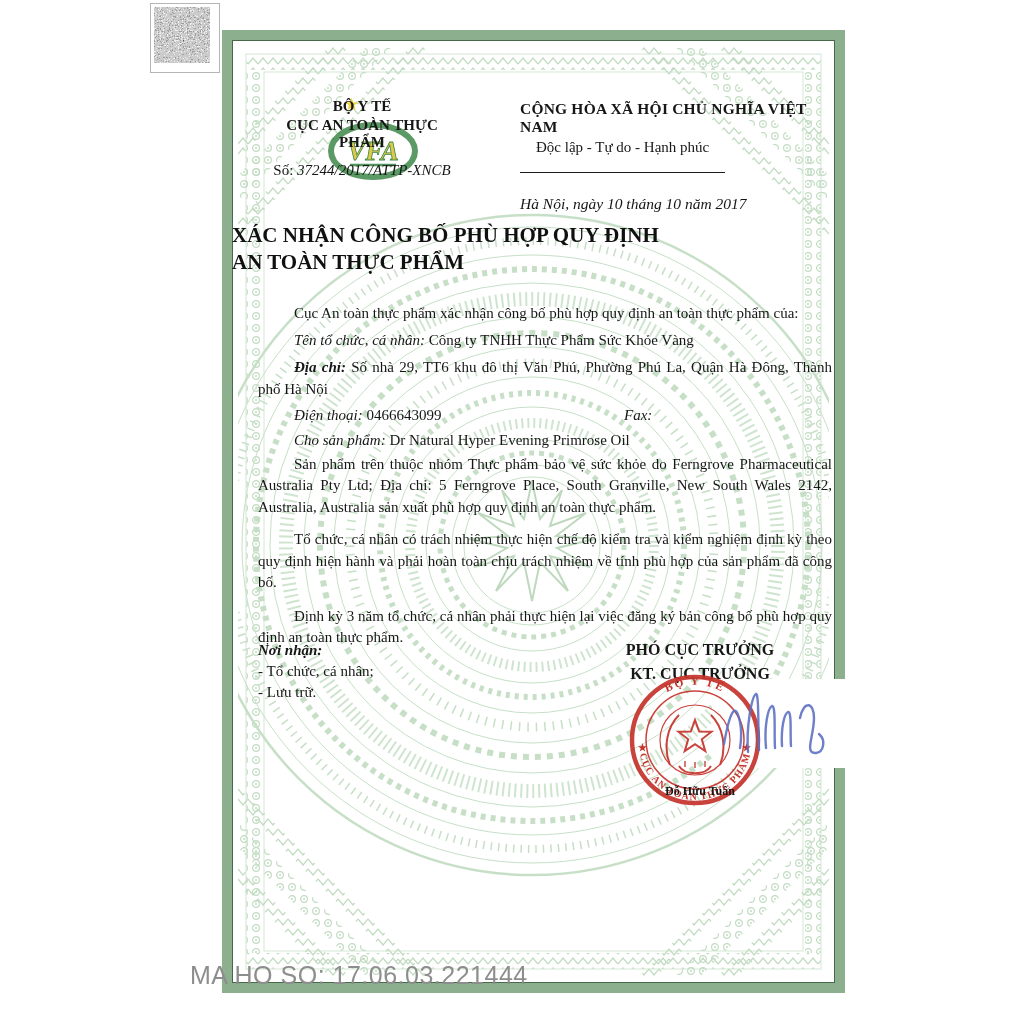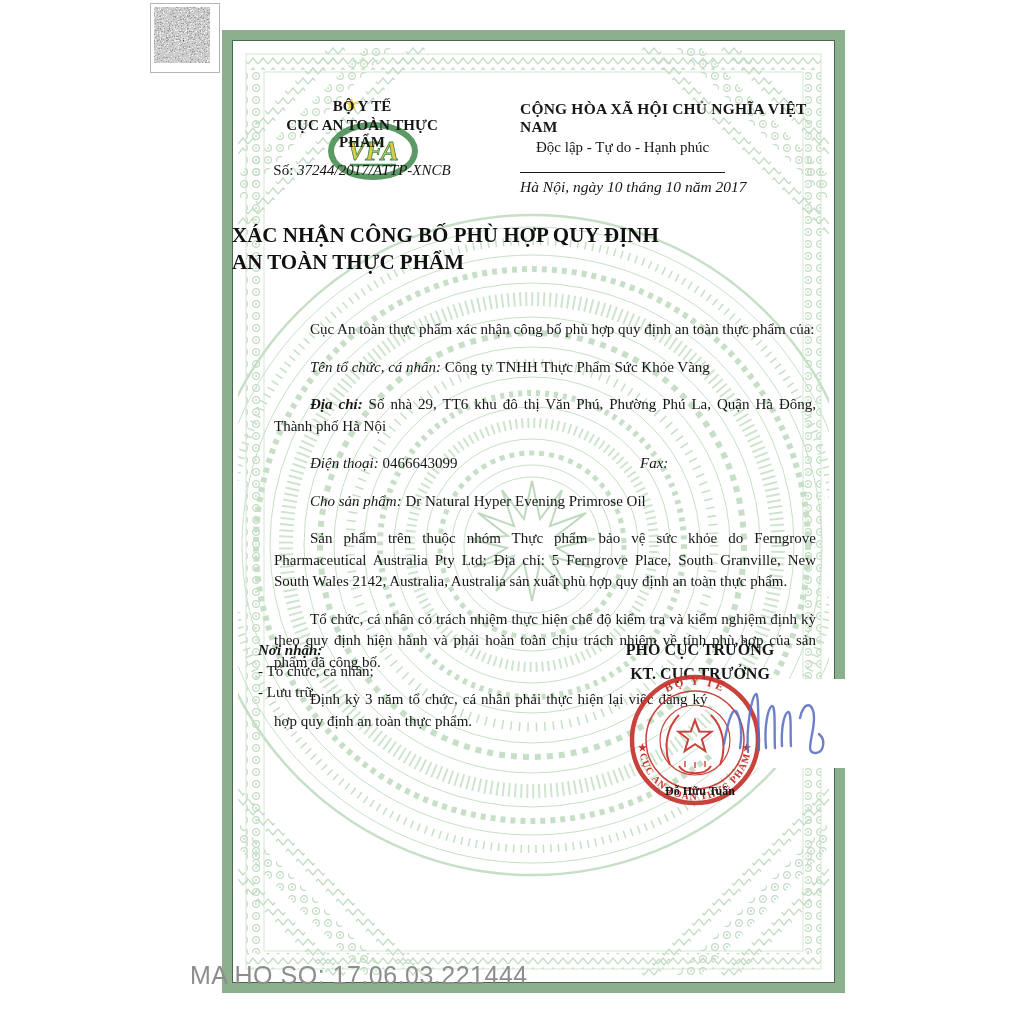--- a/index.html
+++ b/index.html
@@ -20,28 +20,28 @@
   .hdr-left{position:absolute;left:262px;top:98px;width:200px;text-align:center;z-index:4;}
   .hdr-left .l1{font-weight:bold;font-size:15px;}
   .hdr-left .l2{font-weight:bold;font-size:15px;margin-top:2px;}
   .hdr-left .num{font-size:15px;margin-top:11px;}
   .hdr-left .num .it{font-style:italic;}
   .gov-star{position:absolute;left:96px;top:-4px;font-size:17px;color:#f4d22c;z-index:-1;font-family:"DejaVu Sans",sans-serif;}
   .vfa-logo{position:absolute;left:328px;top:122px;z-index:2;opacity:.92;}
   .hdr-right{position:absolute;left:520px;top:100px;width:320px;text-align:left;z-index:4;}
   .hdr-right .nat{font-weight:bold;font-size:15.5px;letter-spacing:.2px;}
   .hdr-right .motto{display:inline-block;font-size:15px;margin-top:3px;padding:0 16px 16px 16px;border-bottom:1.5px solid #1c1c1c;}
-  .hdr-right .dateline{font-style:italic;font-size:15.5px;margin-top:5px;}
+  .hdr-right .dateline{font-style:italic;font-size:15.5px;margin-top:22px;}
   
   .doc-title{position:absolute;left:232px;top:222px;width:603px;text-align:left;z-index:4;
     font-weight:bold;font-size:21px;line-height:27px;color:#101010;}
   
   .body-text{position:absolute;left:258px;top:303px;width:574px;z-index:4;
     font-size:15px;line-height:21.5px;}
-  .body-text p{margin:16px;text-align:justify;text-indent:36px;}
+  .body-text p{margin:0;text-align:justify;text-indent:36px;}
   .p2{margin-top:5.5px !important;} .p3{margin-top:5.5px !important;}
   .p4{margin-top:5px !important;position:relative;}
   .p5{margin-top:4px !important;} .p6{margin-top:3.5px !important;}
   .p7{margin-top:2px !important;} .p8{margin-top:11px !important;} .p9{margin-top:12px !important;}
   .lbl{font-style:italic;}
   .fax{position:absolute;left:366px;top:0;font-style:italic;text-indent:0;}
   
   .recipients{position:absolute;left:258px;top:640px;z-index:4;font-size:15px;line-height:21px;}
   .recipients .rl{font-weight:bold;font-style:italic;}
   .signer-titles{position:absolute;left:560px;top:638px;width:280px;text-align:center;z-index:4;

